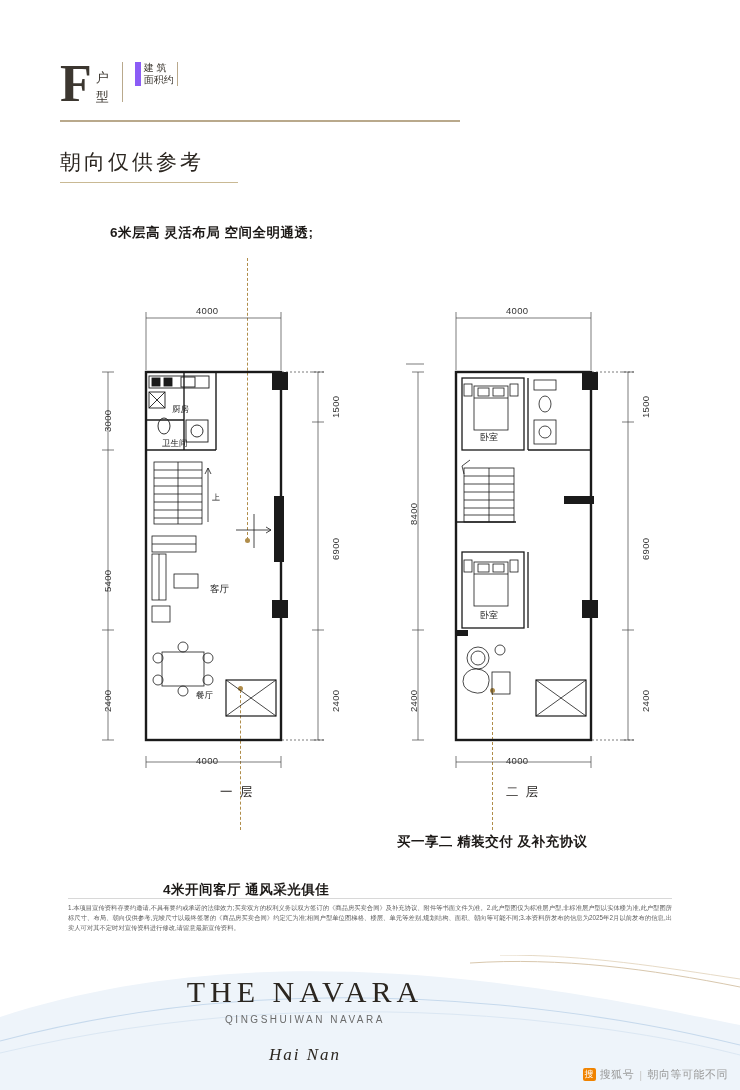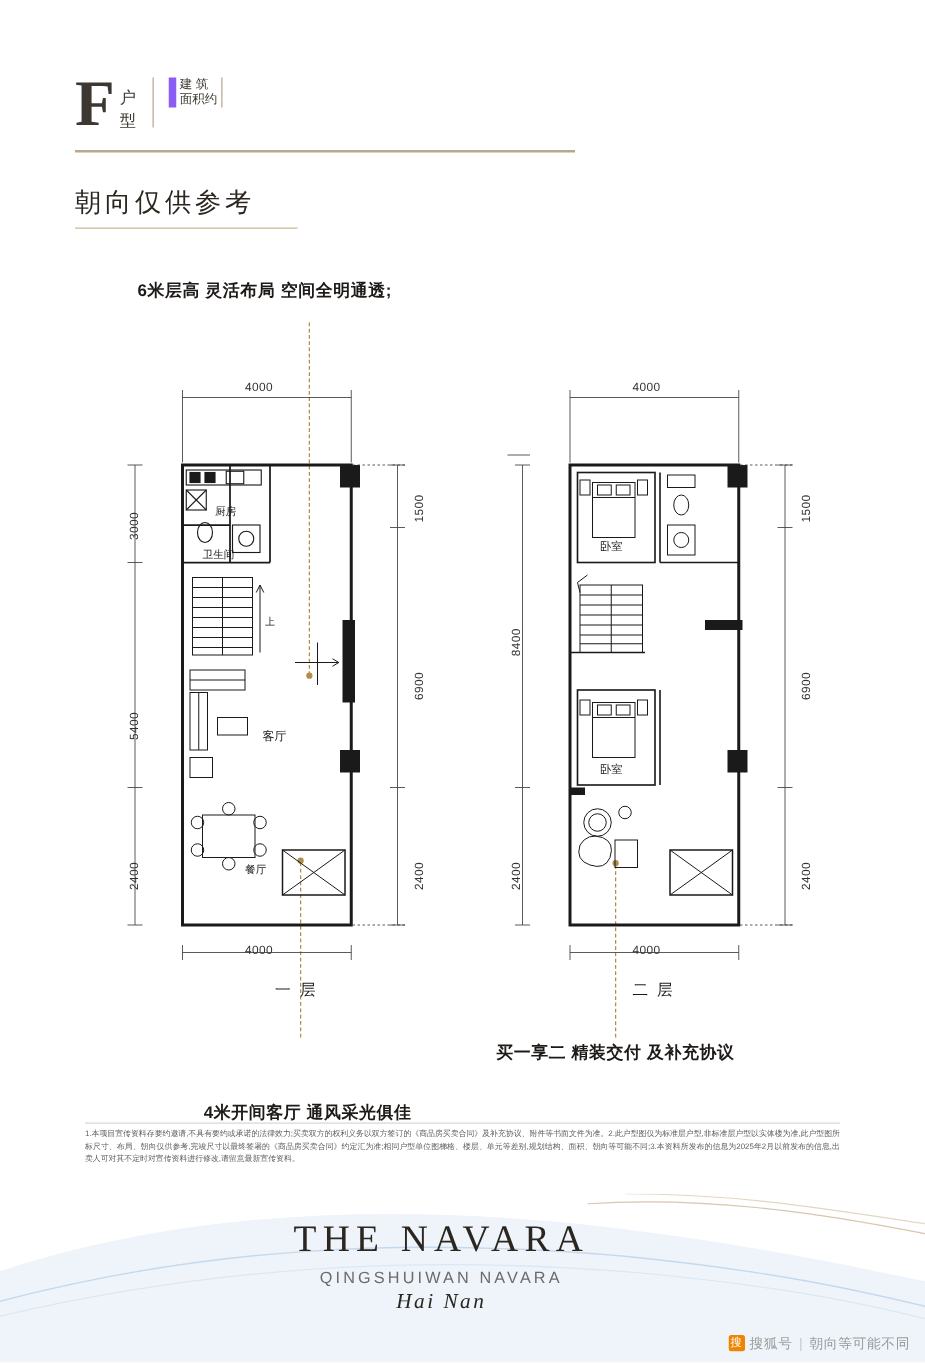--- a/index.html
+++ b/index.html
@@ -174,43 +174,42 @@
     background: #d8d8d8;
   }
 
   
   .logo-wrap {
     position: absolute;
     left: 0;
     top: 975px;
     width: 610px;
     text-align: center;
-    padding-left: 48px;
   }
   .logo-main {
     font-family: "Liberation Serif", serif;
     font-size: 30px;
     letter-spacing: 5px;
     color: #2b2620;
     font-weight: 400;
   }
   .logo-sub {
     font-family: "Liberation Sans", sans-serif;
-    font-size: 13px;
+    font-size: 10px;
     letter-spacing: 2.5px;
     color: #6b6b6b;
     margin-top: 5px;
   }
   .logo-cn {
     font-family: "Liberation Serif", serif;
     font-style: italic;
     font-size: 17px;
     letter-spacing: 2px;
     color: #2b2620;
-    margin-top: 2px;
+    margin-top: 20px;
   }
 
   .swoosh {
     position: absolute;
     left: 0;
     top: 955px;
     width: 740px;
     height: 135px;
     pointer-events: none;
   }

